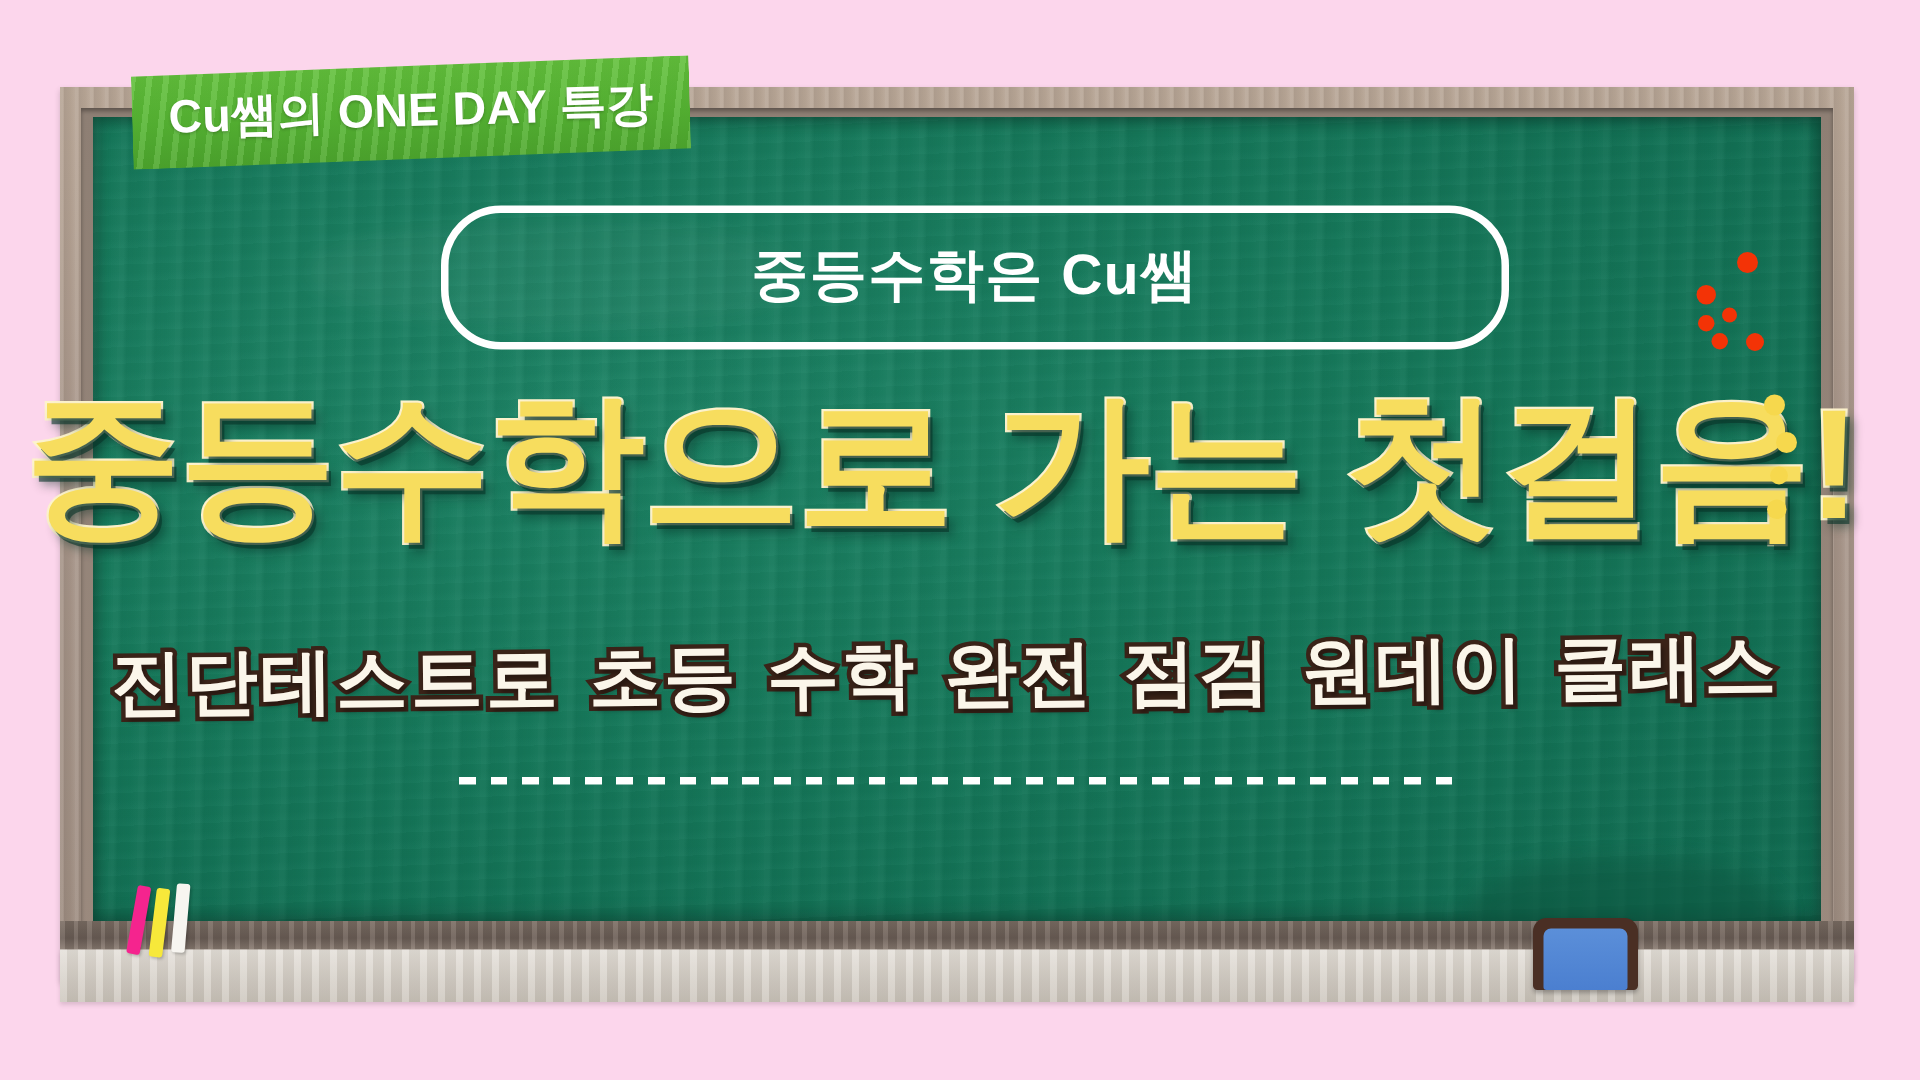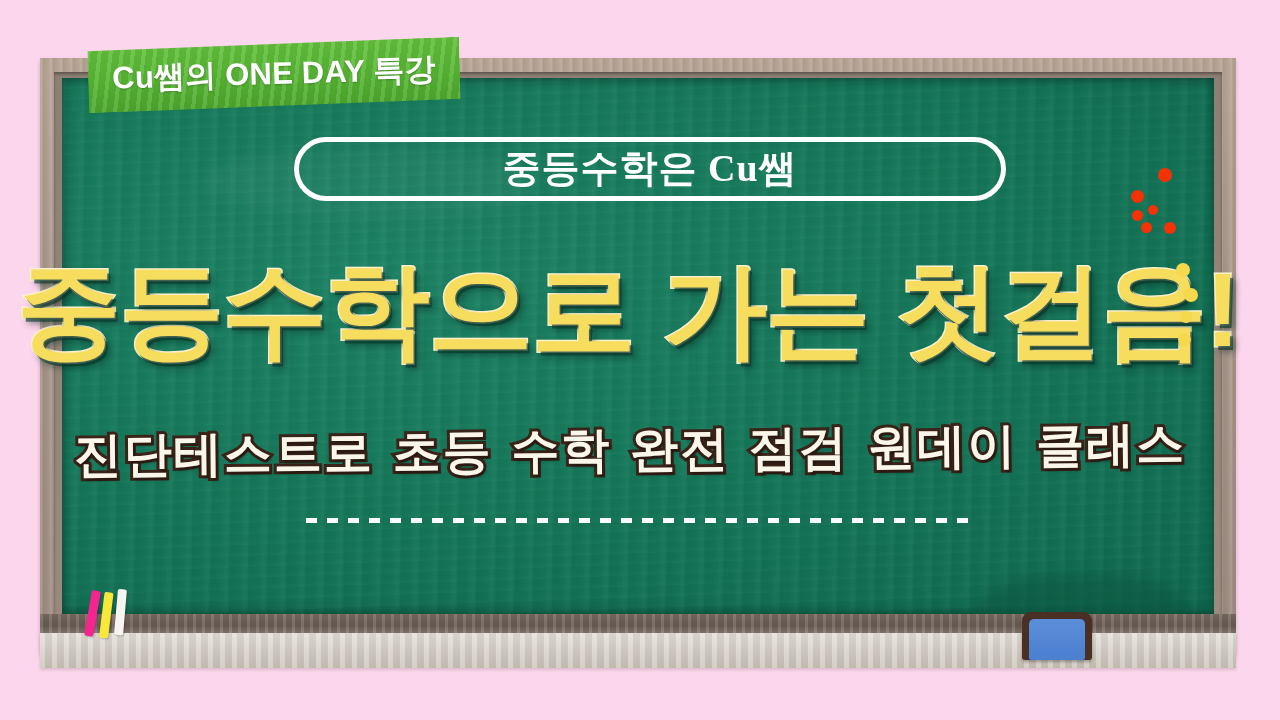--- a/index.html
+++ b/index.html
@@ -177,28 +177,27 @@
     text-shadow: 0 1px 2px rgba(0,0,0,.22);
     transform: translateY(-1px);
   }
 
   
   .pill {
     position: absolute;
     left: 294px;
     top: 137px;
     width: 712px;
-    height: 64px;
+    height: 96px;
     border: 5px solid #ffffff;
     border-radius: 40px;
     display: flex;
-    align-items: flex-end;
+    align-items: center;
     justify-content: center;
     box-sizing: border-box;
-    font-family: Liberation Serif, serif;
   }
   .pill-label {
     color: #ffffff;
     font-size: 38px;
     font-weight: 700;
     letter-spacing: 1px;
     white-space: nowrap;
     transform: translateY(-2px);
   }
 

